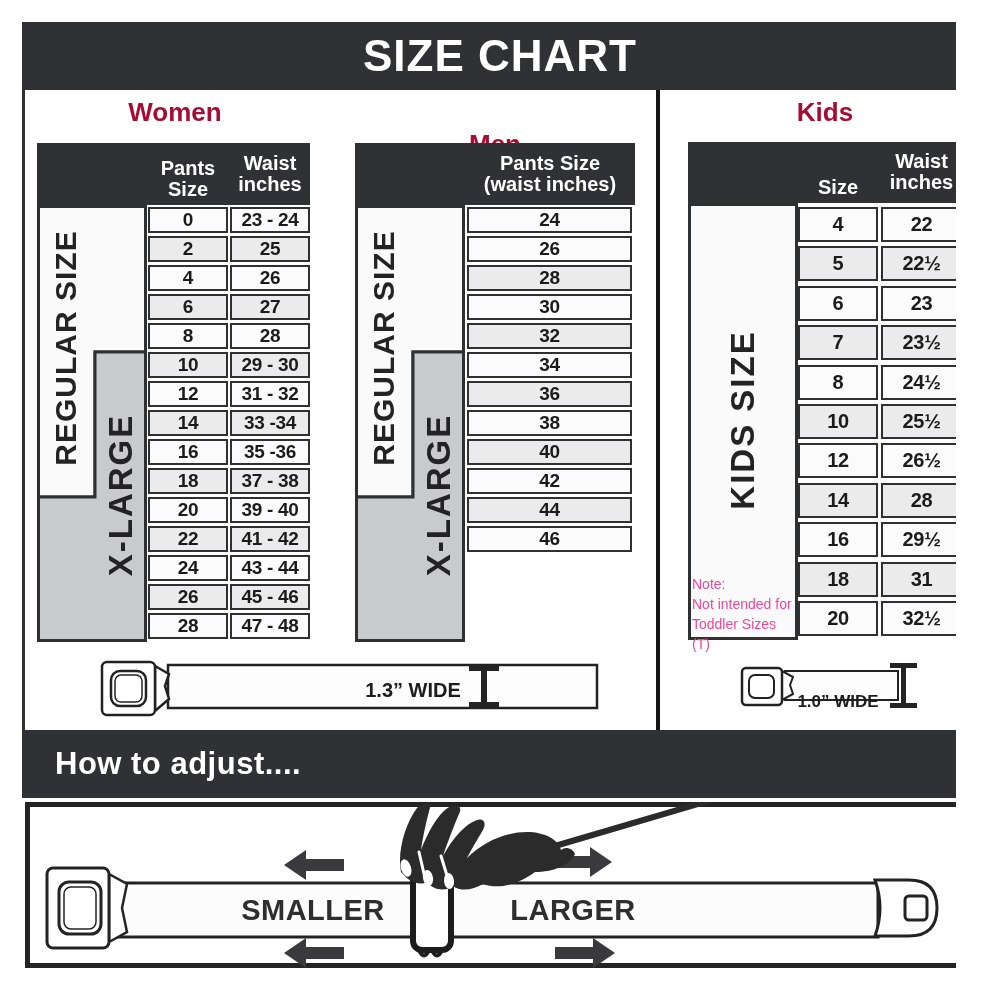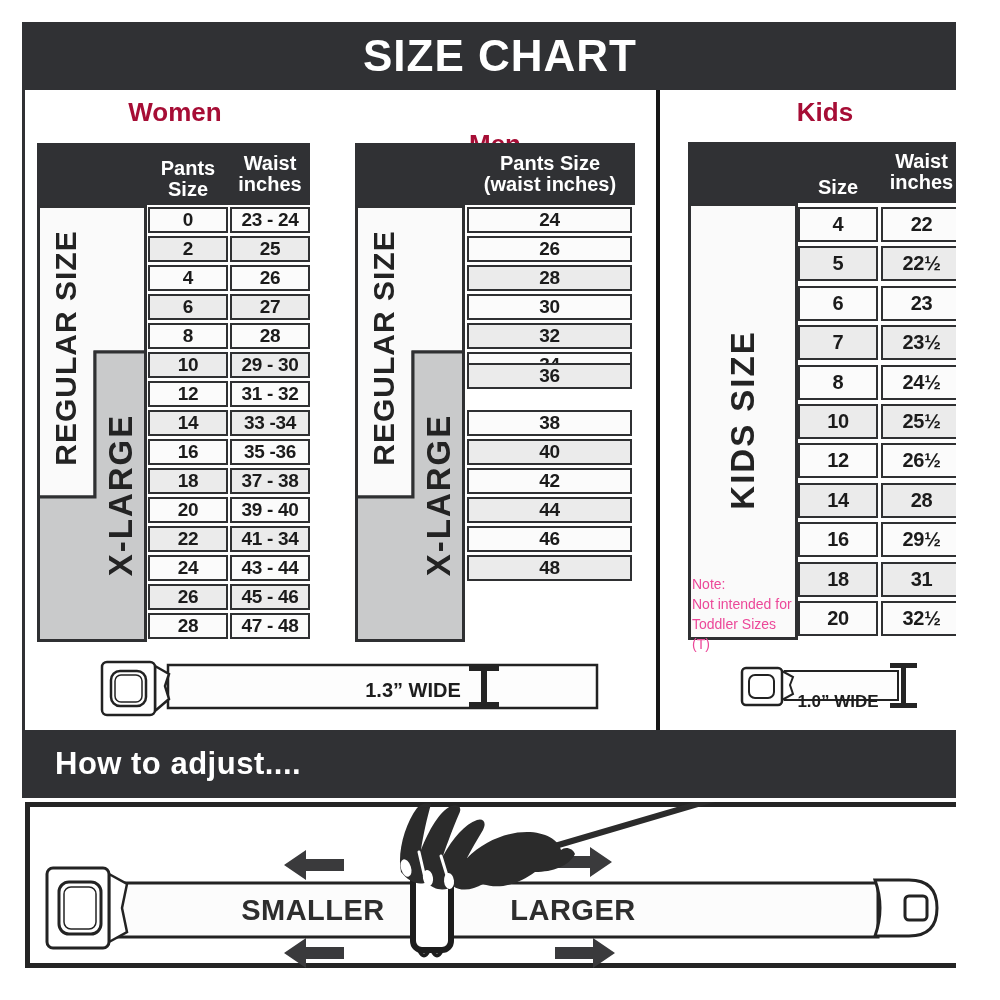--- a/index.html
+++ b/index.html
@@ -123,21 +123,21 @@
   <div class="w-row row alt" style="top:468px;">
       <div class="cell c1">18</div>
       <div class="cell c2">37 - 38</div>
     </div>
   <div class="w-row row" style="top:497px;">
       <div class="cell c1">20</div>
       <div class="cell c2">39 - 40</div>
     </div>
   <div class="w-row row alt" style="top:526px;">
       <div class="cell c1">22</div>
-      <div class="cell c2">41 - 34</div>
+      <div class="cell c2">41 - 42</div>
     </div>
   <div class="w-row row" style="top:555px;">
       <div class="cell c1">24</div>
       <div class="cell c2">43 - 44</div>
     </div>
   <div class="w-row row alt" style="top:584px;">
       <div class="cell c1">26</div>
       <div class="cell c2">45 - 46</div>
     </div>
   <div class="w-row row" style="top:613px;">
@@ -169,40 +169,37 @@
     </div>
   <div class="m-row row" style="top:294px;">
       <div class="cell">30</div>
     </div>
   <div class="m-row row alt" style="top:323px;">
       <div class="cell">32</div>
     </div>
   <div class="m-row row" style="top:352px;">
       <div class="cell">34</div>
     </div>
-  <div class="m-row row alt" style="top:363px;">
+  <div class="m-row row alt" style="top:381px;">
       <div class="cell">36</div>
     </div>
   <div class="m-row row" style="top:410px;">
       <div class="cell">38</div>
     </div>
   <div class="m-row row alt" style="top:439px;">
       <div class="cell">40</div>
     </div>
   <div class="m-row row" style="top:468px;">
       <div class="cell">42</div>
     </div>
   <div class="m-row row alt" style="top:497px;">
       <div class="cell">44</div>
     </div>
   <div class="m-row row" style="top:526px;">
       <div class="cell">46</div>
-    </div>
-  <div class="m-row row alt" style="top:555px;">
-      <div class="cell">48</div>
     </div>
 
   <div class="abs thead" style="left:688px;top:142px;width:274px;height:61px;"></div>
   <div class="abs th-text th-bottom" style="left:798px;top:172px;width:80px;height:26px;">Size</div>
   <div class="abs th-text" style="left:881px;top:151px;width:81px;">
     <div>Waist</div>
     <div>inches</div>
   </div>
 
   <div class="abs kids-block"></div>

